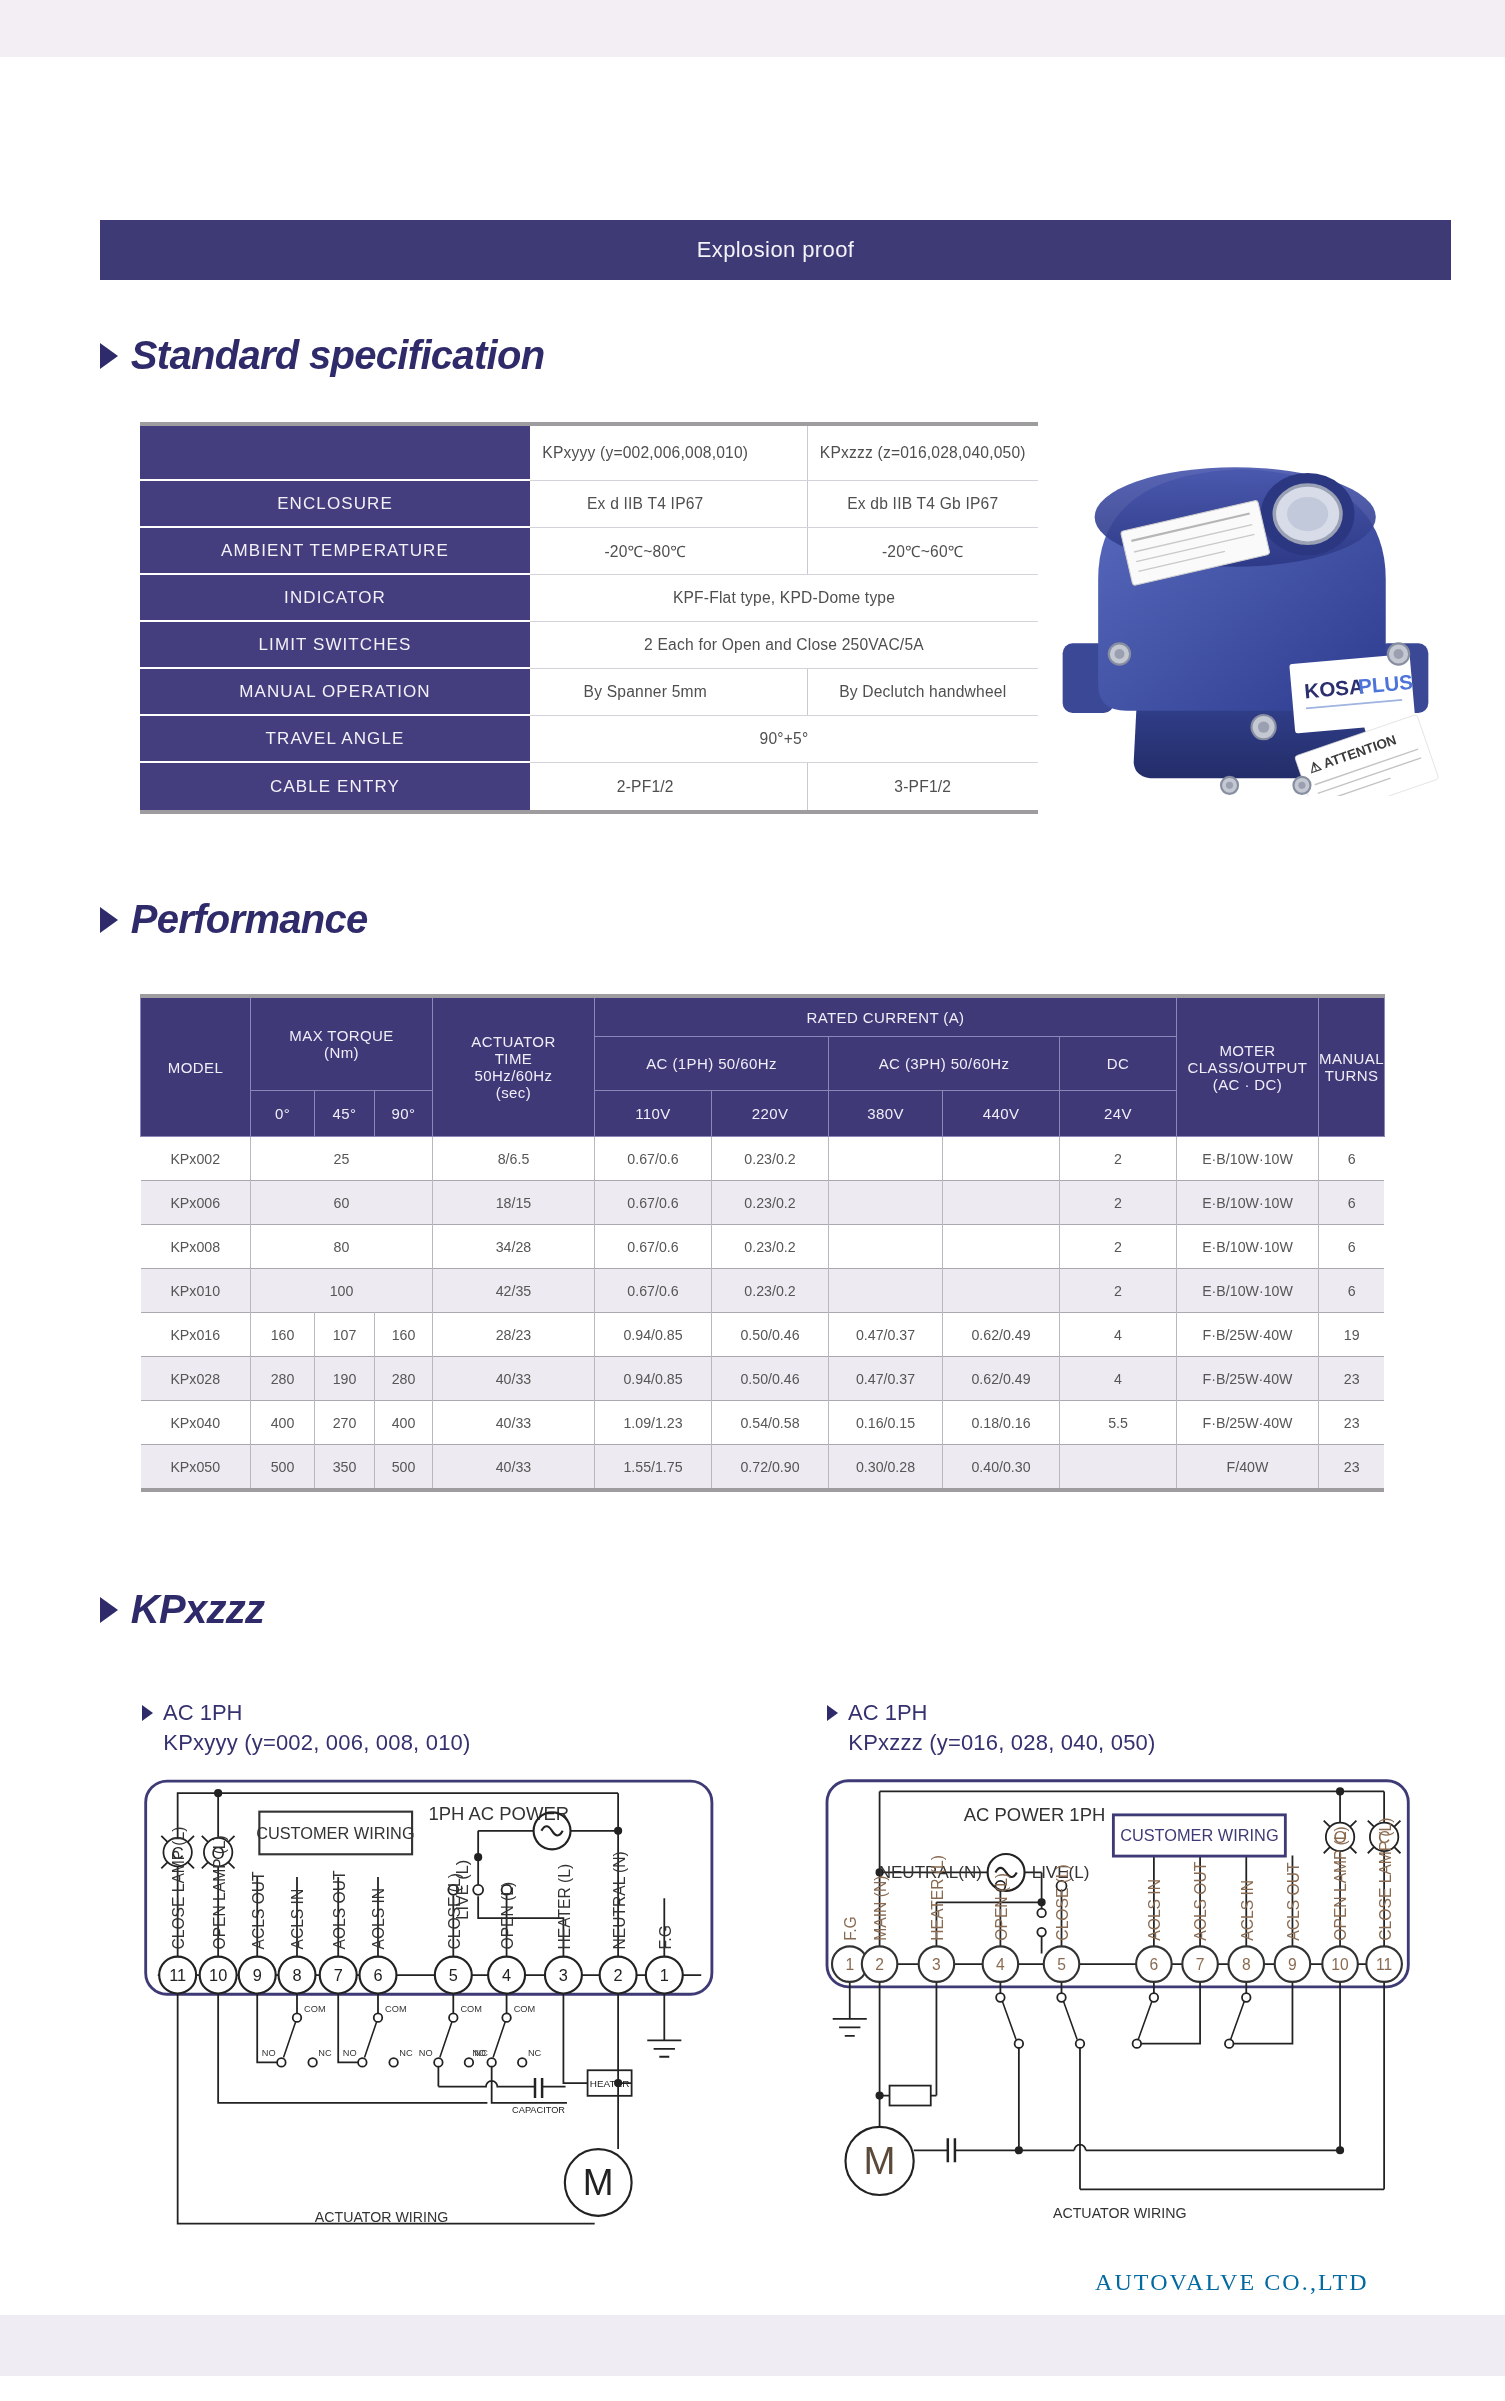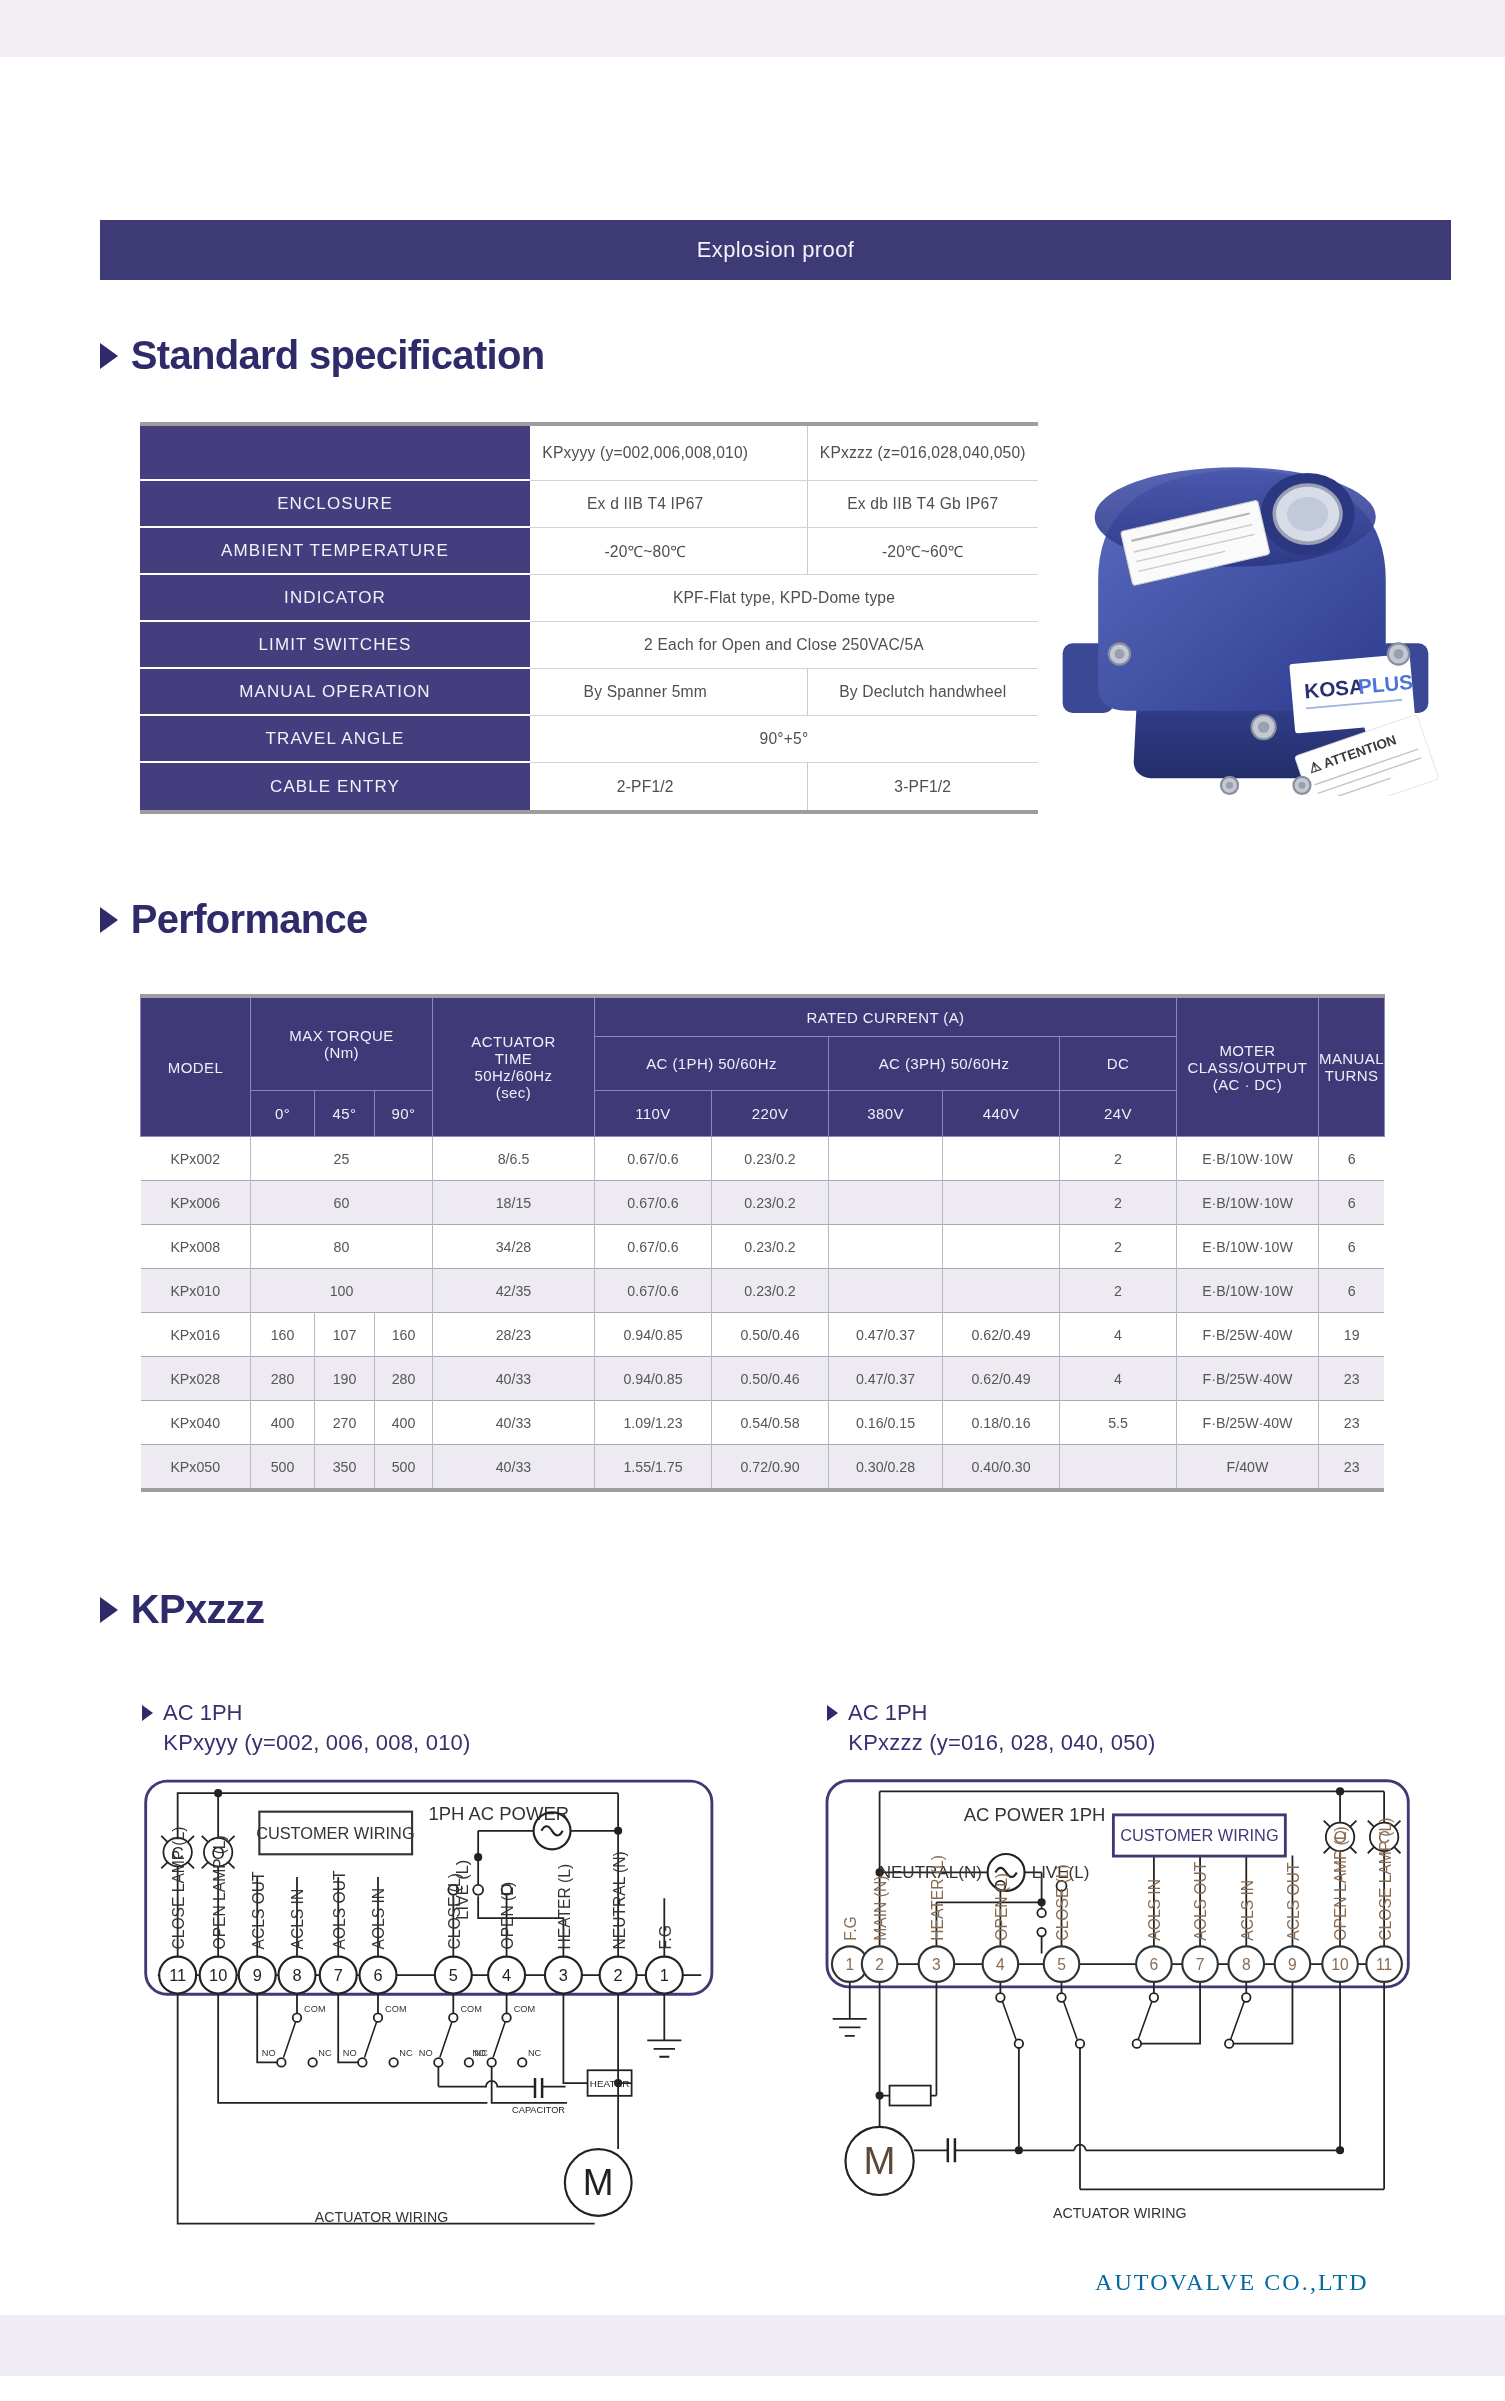--- a/index.html
+++ b/index.html
@@ -8,21 +8,21 @@
   .band{position:absolute;left:0;width:1506px;background:#f2eef4;}
   .band-top{top:0;height:57px;}
   .band-bottom{top:2315px;height:61px;background:#f0ecf3;}
 
   
   .banner{position:absolute;left:100px;top:208px;width:1351px;height:60px;background:#3e3a75;
           display:flex;align-items:center;justify-content:center;margin-top:12px;}
   .banner span{color:#f4f2f9;font-size:22px;letter-spacing:0.4px;font-weight:400;}
 
   
-  .sec-head{position:absolute;display:flex;align-items:center;gap:12.8px;}
+  .sec-head{position:absolute;display:flex;align-items:center;gap:12.8px;font-style:italic;}
   .sec-head .tri{width:0;height:0;border-left:18.5px solid #2f2b6a;border-top:13.5px solid transparent;border-bottom:13.5px solid transparent;}
   .sec-head .txt{font-size:40px;font-weight:bold;color:#2f2b6a;letter-spacing:-0.7px;}
 
   
   .spec{position:absolute;left:140px;top:422px;width:898px;border-top:4.3px solid #9e9c9e;border-bottom:4.3px solid #9e9c9e;}
   .spec-row{display:flex;height:47px;}
   .spec-row.hdr{height:55px;}
   .spec-label{width:390px;background:#443e7e;color:#f3f1f8;display:flex;align-items:center;justify-content:center;
               font-size:17px;letter-spacing:1.1px;border-bottom:2.1px solid #ffffff;}
   .spec-row:last-child .spec-label{border-bottom:none;text-align:center;}

